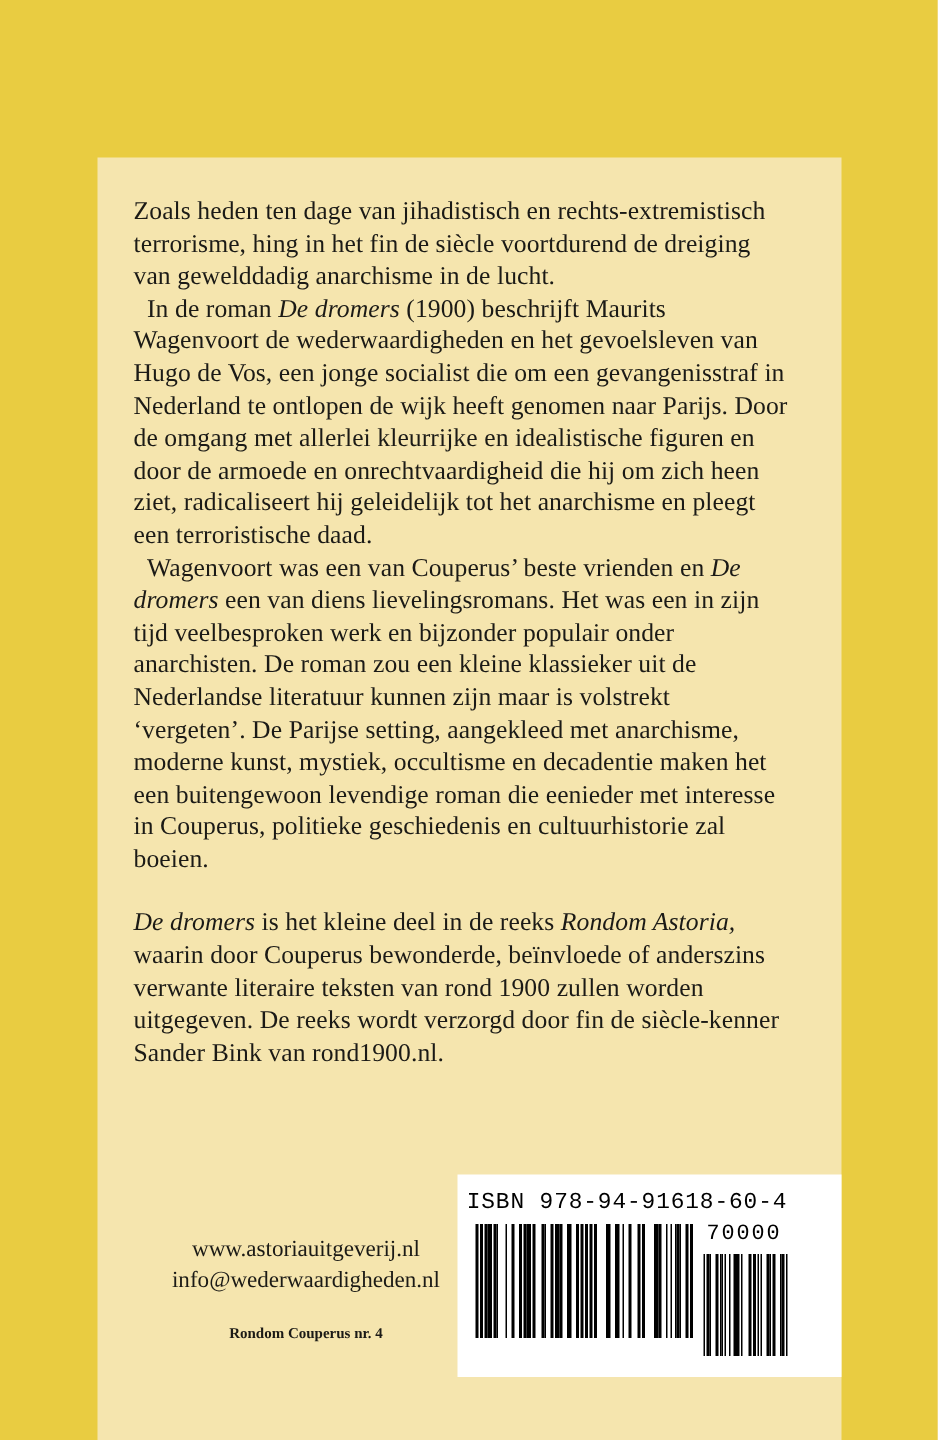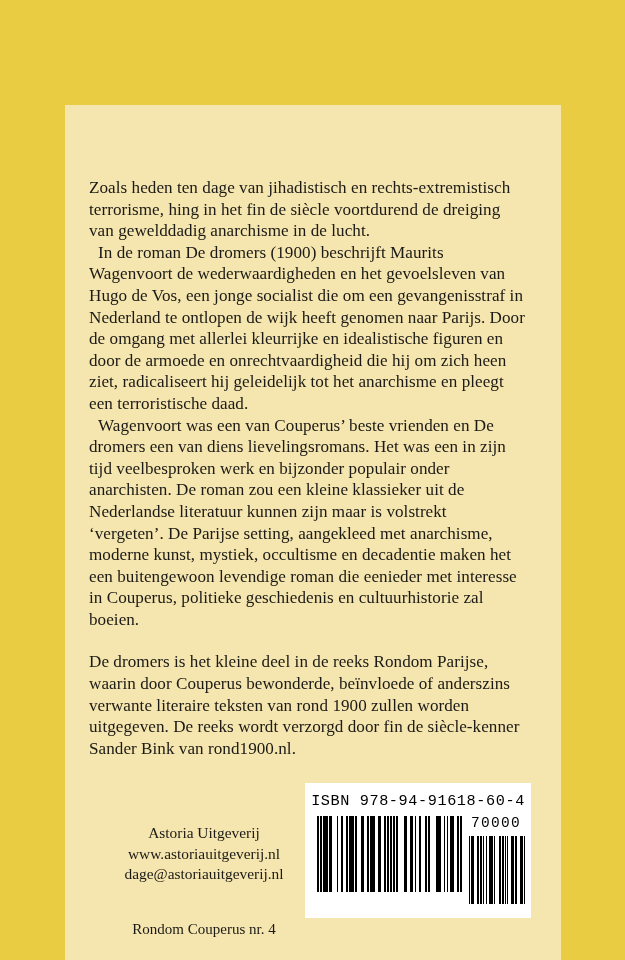--- a/index.html
+++ b/index.html
@@ -29,60 +29,61 @@
   #blurb {
     position: absolute;
     left: 24px;
     top: 25px;
     width: 436px;
     font-size: 17.1px;
     line-height: 21.6px;
     color: #1b1a16;
     text-align: left;
     letter-spacing: 0.05px;
-    margin-top: 47px;
   }
   #blurb p {
     margin: 0;
   }
   #blurb p.gap {
     margin-top: 21px;
   }
   #blurb .ind {
     display: inline-block;
     width: 9px;
   }
   .it {
+    font-style: italic;
   }
 
   
   #publisher-block {
     position: absolute;
     left: 24px;
     top: 718px;
     width: 230px;
     text-align: center;
     color: #1b1a16;
     font-size: 15.4px;
     line-height: 20.5px;
   }
   #publisher-block .line {
     white-space: nowrap;
   }
   #series-line {
-    margin-top: 34px;
-    font-size: 15px;
+    margin-top: 16px;
+    font-size: 10px;
+    font-weight: bold;
   }
 
   
   #barcode-box {
     position: absolute;
     left: 240px;
     top: 678px;
-    width: 226px;
+    width: 256px;
     height: 135px;
     background: #ffffff;
   }
   #isbn-text {
     position: absolute;
     left: 0;
     top: 9px;
     width: 226px;
     text-align: center;
     font-family: "Liberation Mono", "DejaVu Sans Mono", monospace;
@@ -144,27 +145,26 @@
 </style>
 </head>
 <body>
 
 <div id="inner-panel">
 
   <div id="blurb">
       <p><span>Zoals heden ten dage van jihadistisch en rechts-extremistisch terrorisme, hing in het fin de siècle voortdurend de dreiging van gewelddadig anarchisme in de lucht.</span></p>
       <p><span class="ind">&nbsp;</span><span>In de roman </span><span class="it">De dromers</span><span> (1900) beschrijft Maurits Wagenvoort de wederwaardigheden en het gevoelsleven van Hugo de Vos, een jonge socialist die om een gevangenisstraf in Nederland te ontlopen de wijk heeft genomen naar Parijs. Door de omgang met allerlei kleurrijke en idealistische figuren en door de armoede en onrechtvaardigheid die hij om zich heen ziet, radicaliseert hij geleidelijk tot het anarchisme en pleegt een terroristische daad.</span></p>
       <p><span class="ind">&nbsp;</span><span>Wagenvoort was een van Couperus’ beste vrienden en </span><span class="it">De dromers</span><span> een van diens lievelingsromans. Het was een in zijn tijd veelbesproken werk en bijzonder populair onder anarchisten. De roman zou een kleine klassieker uit de Nederlandse literatuur kunnen zijn maar is volstrekt ‘vergeten’. De Parijse setting, aangekleed met anarchisme, moderne kunst, mystiek, occultisme en decadentie maken het een buitengewoon levendige roman die eenieder met interesse in Couperus, politieke geschiedenis en cultuurhistorie zal boeien.</span></p>
-      <p class="gap"><span class="it">De dromers</span><span>  is het kleine deel in de reeks </span><span class="it">Rondom Parijse,</span><span>  waarin door Couperus bewonderde, beïnvloede of anderszins verwante literaire teksten van rond 1900 zullen worden uitgegeven. De reeks wordt verzorgd door fin de siècle-kenner Sander Bink van rond1900.nl.</span></p>
+      <p class="gap"><span class="it">De dromers</span><span>  is het kleine deel in de reeks </span><span class="it">Rondom Astoria,</span><span>  waarin door Couperus bewonderde, beïnvloede of anderszins verwante literaire teksten van rond 1900 zullen worden uitgegeven. De reeks wordt verzorgd door fin de siècle-kenner Sander Bink van rond1900.nl.</span></p>
     </div>
 
   <div id="publisher-block">
-    <div class="line">Astoria Uitgeverij</div>
     <div class="line">www.astoriauitgeverij.nl</div>
-    <div class="line">dage@astoriauitgeverij.nl</div>
+    <div class="line">info@wederwaardigheden.nl</div>
     <div id="series-line" class="line">Rondom Couperus nr. 4</div>
   </div>
 
   <div id="barcode-box">
     <div id="isbn-text">ISBN 978-94-91618-60-4</div>
     <div id="ean-main">
       <div class="bars" id="bars-main">
           <div class="bar" style="left: 0px; width: 1.52632px; background: rgb(0, 0, 0);"></div>
           <div class="bar" style="left: 3.05263px; width: 1.52632px; background: rgb(0, 0, 0);"></div>
           <div class="bar" style="left: 6.10526px; width: 1.52632px; background: rgb(0, 0, 0);"></div>

